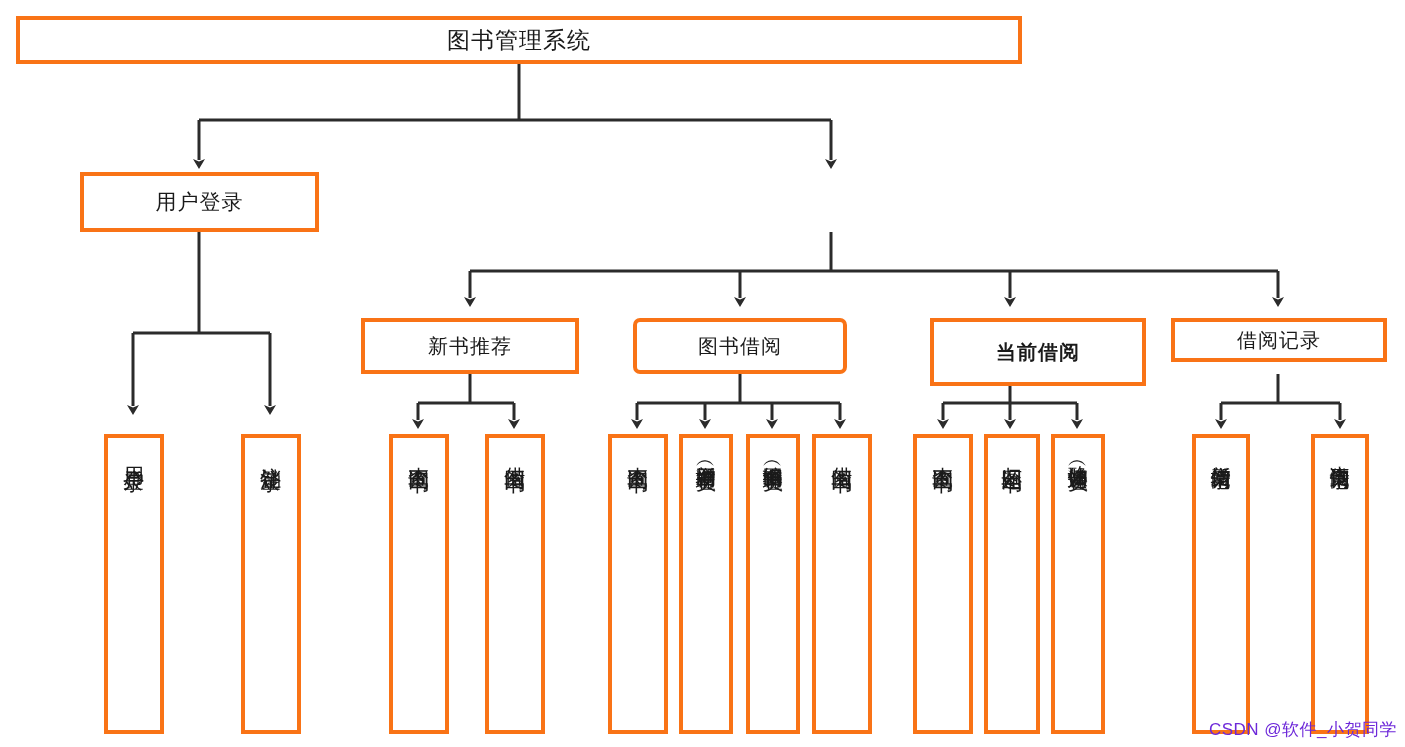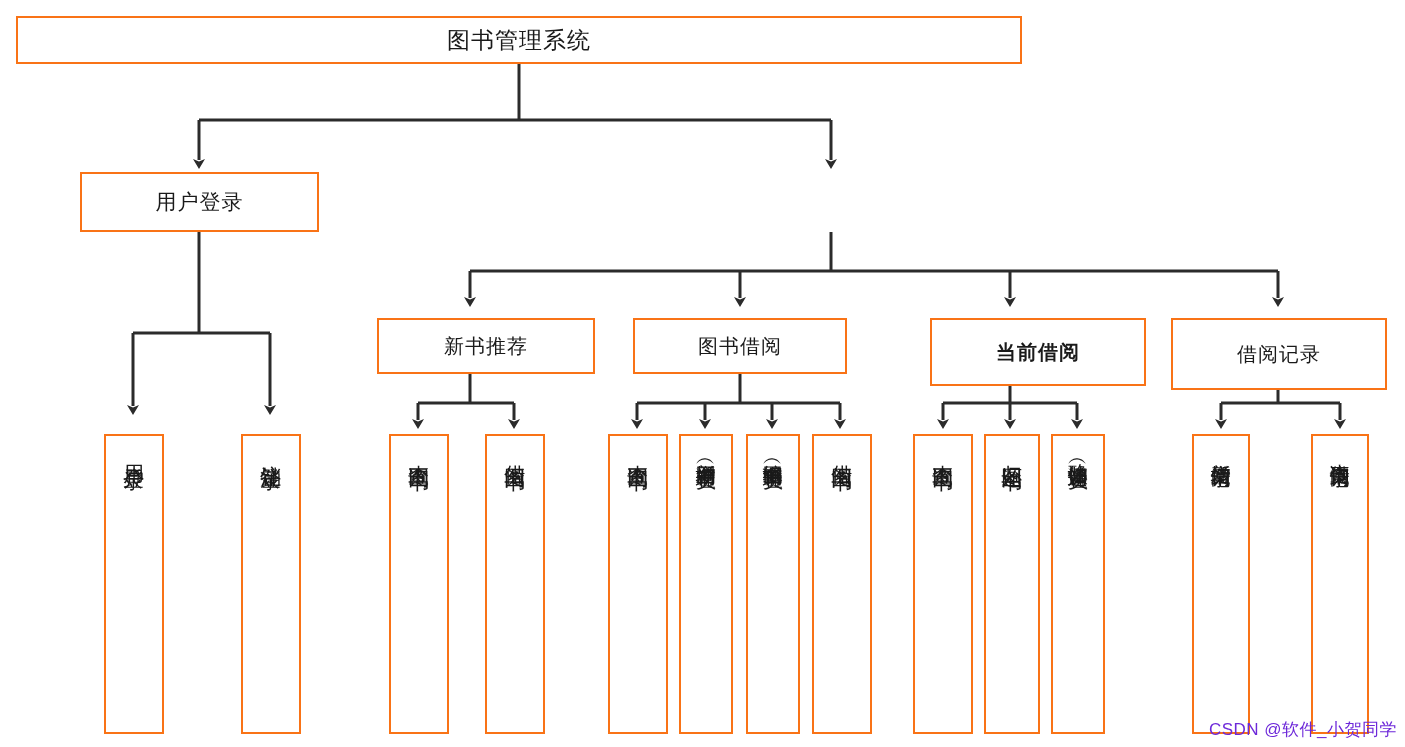--- a/index.html
+++ b/index.html
@@ -21,21 +21,21 @@
     position: absolute;
     left: 0;
     top: 0;
     width: 1405px;
     height: 747px;
     pointer-events: none;
   }
   .node {
     position: absolute;
     box-sizing: border-box;
-    border: 2px solid #f97316;
+    border: 4px solid #f97316;
     background: #ffffff;
     display: flex;
     align-items: center;
     justify-content: center;
     color: #1a1a1a;
   }
   .node.root {
     font-size: 23px;
     letter-spacing: 1px;
   }
@@ -133,30 +133,30 @@
   </svg>
 
   <div class="node root" style="left:16px; top:16px; width:1006px; height:48px;">
     <span>图书管理系统</span>
   </div>
 
   <div class="node lvl1" style="left:80px; top:172px; width:239px; height:60px;">
     <span>用户登录</span>
   </div>
 
-  <div class="node lvl2" style="left:361px; top:318px; width:218px; height:56px;margin-left:16px;">
+  <div class="node lvl2" style="left:361px; top:318px; width:218px; height:56px;">
     <span>新书推荐</span>
   </div>
-  <div class="node lvl2" style="left:633px; top:318px; width:214px; height:56px;">
+  <div class="node lvl2" style="left:633px; top:318px; width:214px; height:56px;border-radius:7px;">
     <span>图书借阅</span>
   </div>
   <div class="node lvl2" style="left:930px; top:318px; width:216px; height:68px;font-weight:bold;">
     <span>当前借阅</span>
   </div>
-  <div class="node lvl2" style="left:1171px; top:318px; width:216px; height:72px;text-align:center;">
+  <div class="node lvl2" style="left:1171px; top:318px; width:216px; height:44px;text-align:center;">
     <span>借阅记录</span>
   </div>
 
   <div class="node leaf" style="left:104px; top:434px; width:60px; height:300px;">
     <span class="vtext">用户登录</span>
   </div>
   <div class="node leaf" style="left:241px; top:434px; width:60px; height:300px;">
     <span class="vtext">注销登录</span>
   </div>
 

